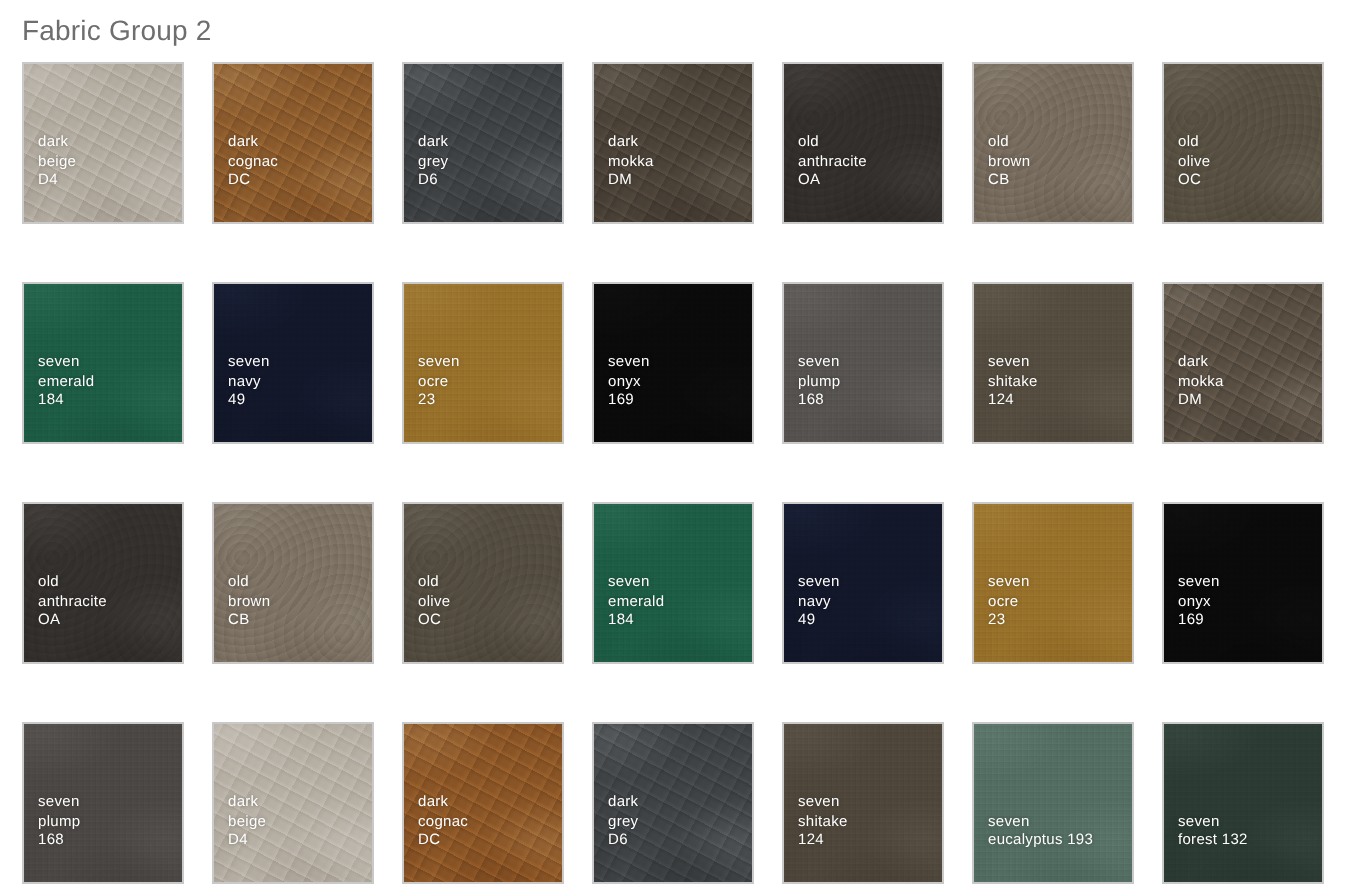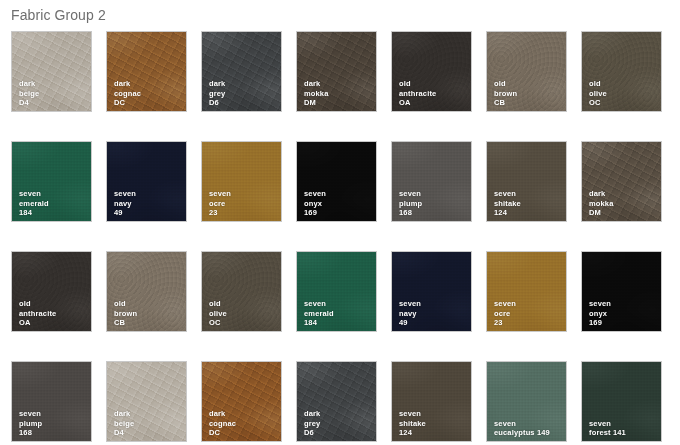--- a/index.html
+++ b/index.html
@@ -81,26 +81,26 @@
   .swatch.tex-suede .grain { opacity: 0.65; }
   .swatch.tex-suede .grain-lines {
     opacity: 0.22;
     background-image:
       repeating-radial-gradient(circle at 30% 40%, rgba(255,255,255,0.25) 0px, rgba(255,255,255,0) 2px, rgba(0,0,0,0.2) 4px),
       repeating-radial-gradient(circle at 70% 70%, rgba(255,255,255,0.2) 0px, rgba(255,255,255,0) 3px, rgba(0,0,0,0.18) 5px);
   }
   .swatch-label {
     position: absolute;
     left: 7px;
-    bottom: 4px;
+    bottom: 17px;
     color: #ffffff;
     font-size: 7.5px;
     line-height: 9.2px;
     letter-spacing: 0.15px;
-    font-weight: 700;
+    font-weight: 400;
     text-shadow: 0 0 2px rgba(0,0,0,0.35);
     white-space: nowrap;
     z-index: 2;
   }
   .swatch-label span { display: block; }
 </style>
 </head>
 <body>
 
 <div id="page-title">Fabric Group 2</div>
@@ -372,26 +372,26 @@
           <span>shitake</span>
           <span>124</span>
         </div>
       </div>
       <div class="swatch tex-fabric" style="left: 486px; border-color: rgb(201, 201, 201);">
         <div class="swatch-surface" style="background: rgb(83, 109, 98);"></div>
         <div class="grain"></div>
         <div class="grain-lines"></div>
         <div class="swatch-label" style="color: rgb(255, 255, 255);">
           <span>seven</span>
-          <span>eucalyptus 149</span>
+          <span>eucalyptus 193</span>
         </div>
       </div>
       <div class="swatch tex-fabric" style="left: 581px; border-color: rgb(201, 201, 201);">
         <div class="swatch-surface" style="background: rgb(43, 59, 51);"></div>
         <div class="grain"></div>
         <div class="grain-lines"></div>
         <div class="swatch-label" style="color: rgb(255, 255, 255);">
           <span>seven</span>
-          <span>forest 141</span>
+          <span>forest 132</span>
         </div>
       </div>
     </div>
   </div>
 
 </body></html>

